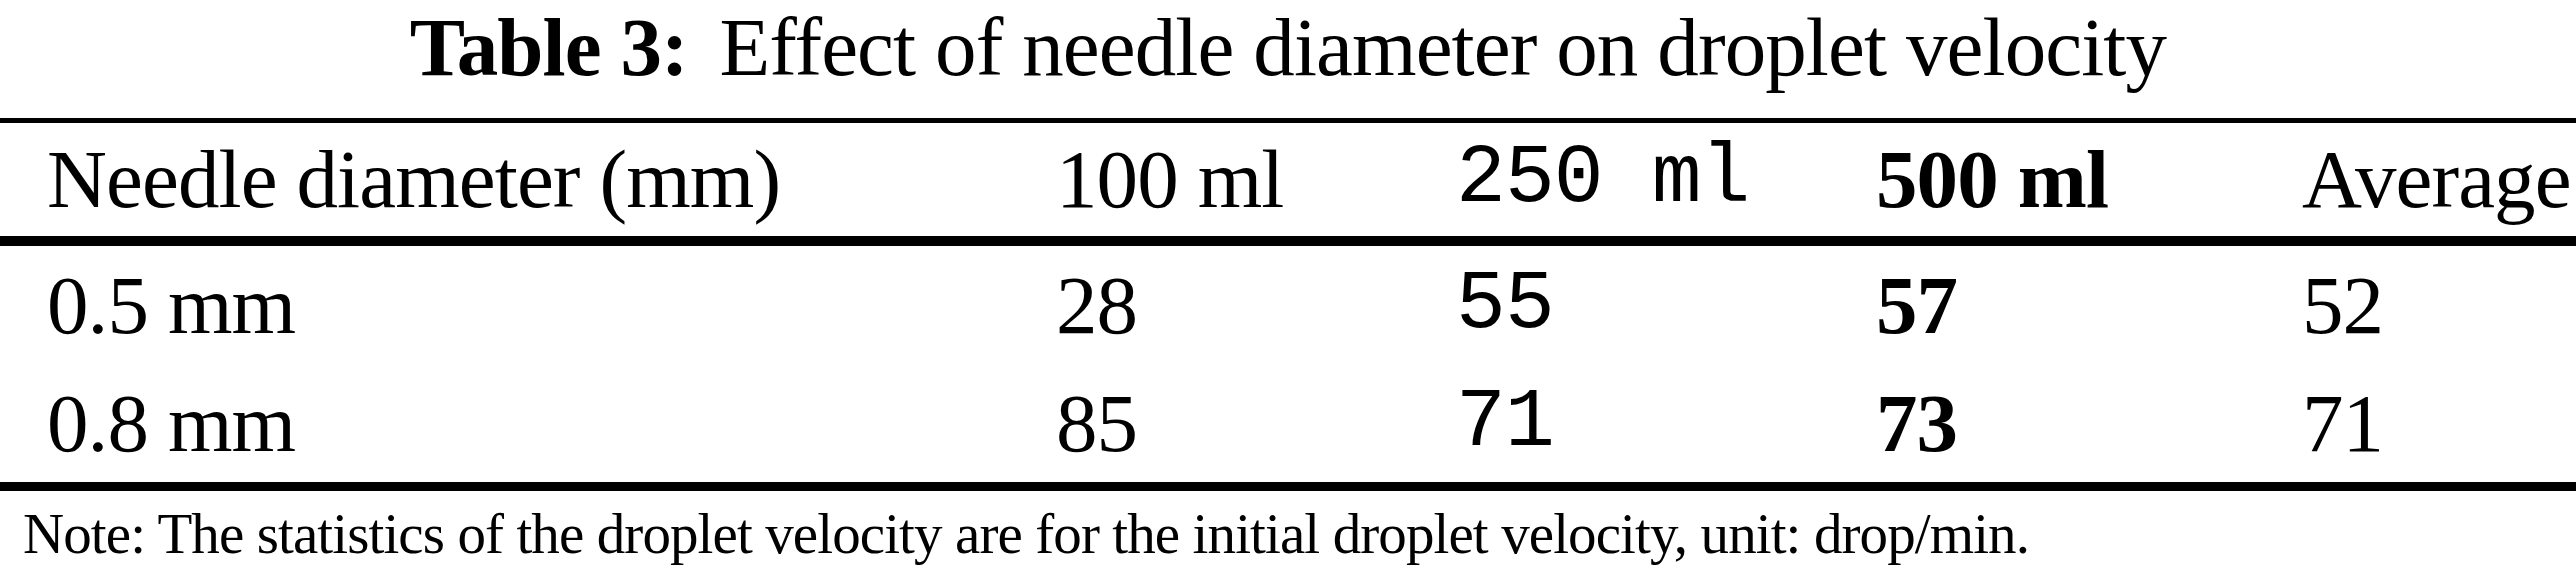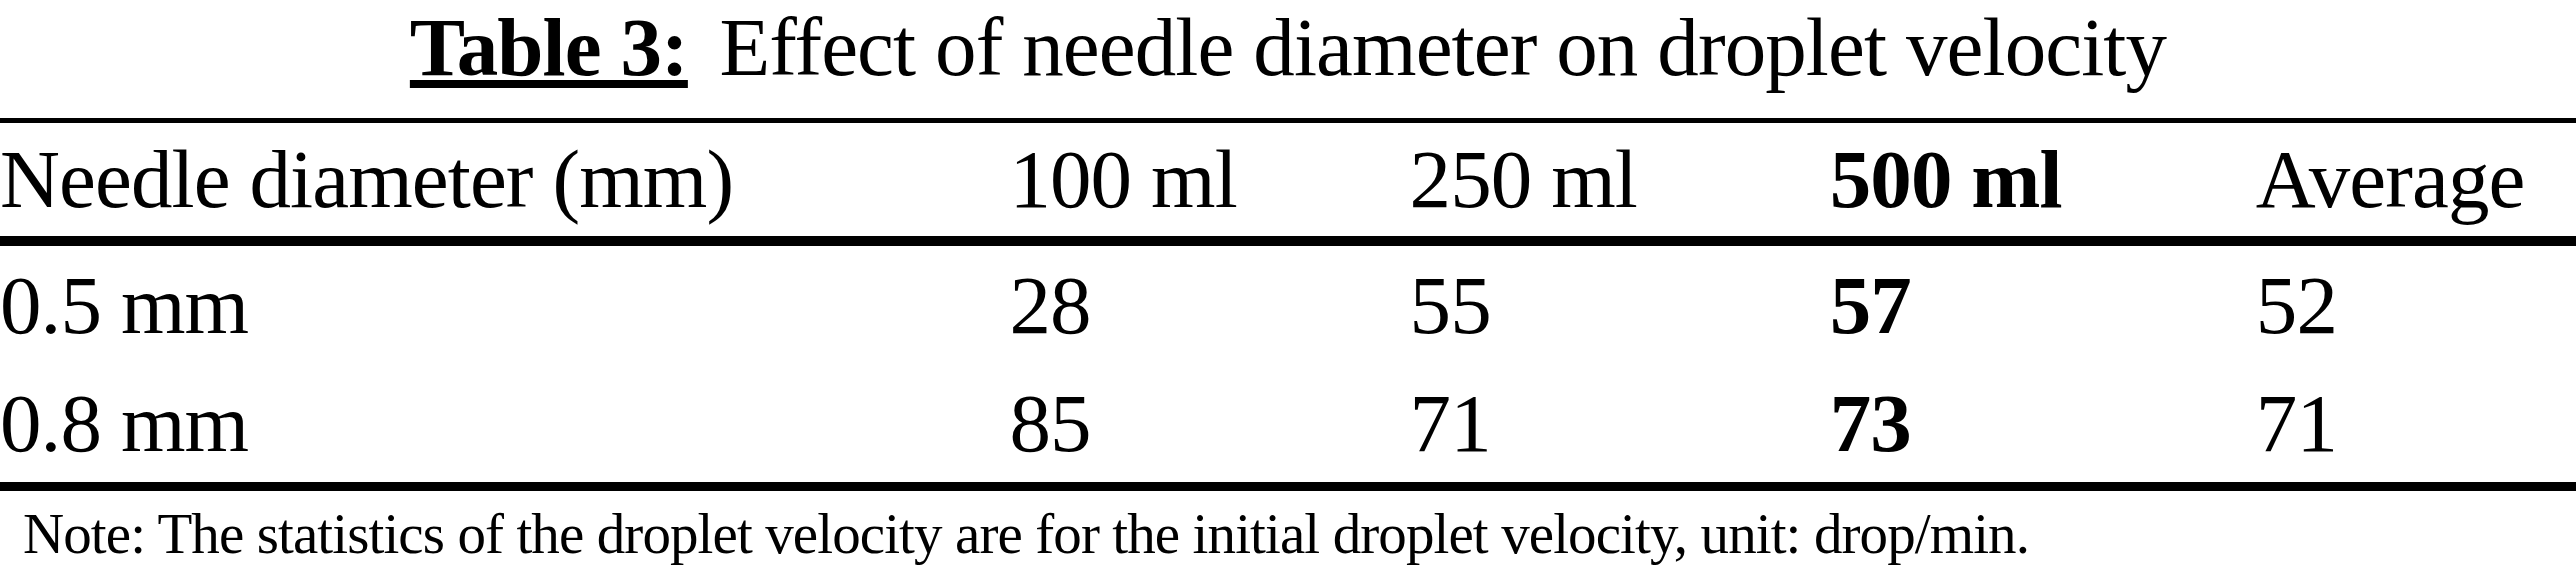--- a/index.html
+++ b/index.html
@@ -20,21 +20,20 @@
     height: 118px;
     text-align: center;
     font-size: 83px;
     line-height: 95px;
     white-space: nowrap;
     letter-spacing: -0.9px;
   }
   .caption .cap-label {
     font-weight: bold;
     margin-right: 0.38em;
-    text-decoration: underline;
   }
   table.data {
     width: 2576px;
     table-layout: fixed;
     border-collapse: collapse;
     border-top: 5.7px solid #000000;
     border-bottom: 9.5px solid #000000;
     font-size: 83px;
     letter-spacing: -0.9px;
   }
@@ -48,24 +47,24 @@
   th, td {
     font-weight: normal;
     text-align: left;
     vertical-align: middle;
     padding: 0;
     white-space: nowrap;
     overflow: hidden;
   }
   .c0 { width: 1009px; }
   .c1 { width: 400px;  }
-  .c2 { width: 420px;  }
+  .c2 { width: 420px; font-family: Liberation Mono, monospace;  }
   .c3 { width: 426px; font-weight: bold;  }
   .c4 { width: 320px;  }
-  th.c0, td.c0 { }
+  th.c0, td.c0 { padding-left: 47px; }
   .note {
     margin-top: 11.4px;
     padding-left: 23px;
     font-size: 57px;
     line-height: 63px;
     white-space: nowrap;
     letter-spacing: -0.9px;
   }
 </style>
 </head>

